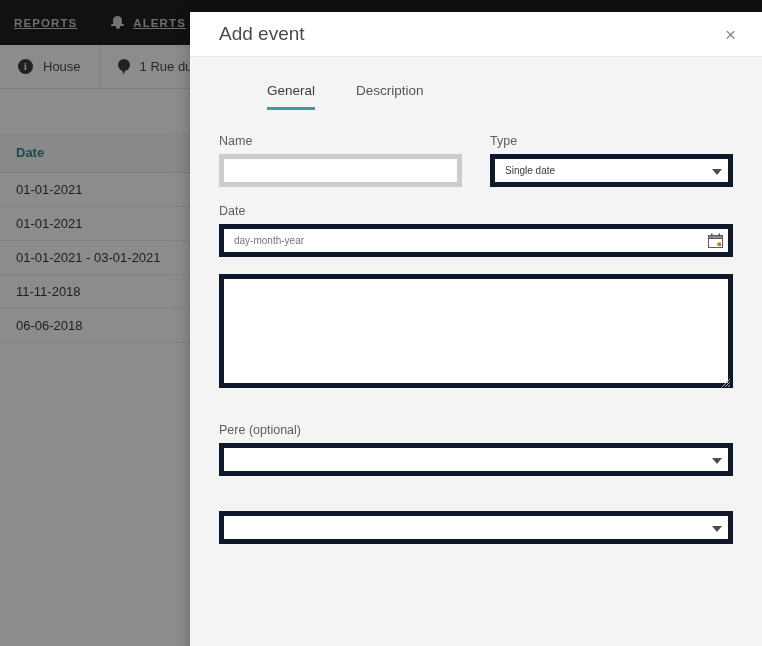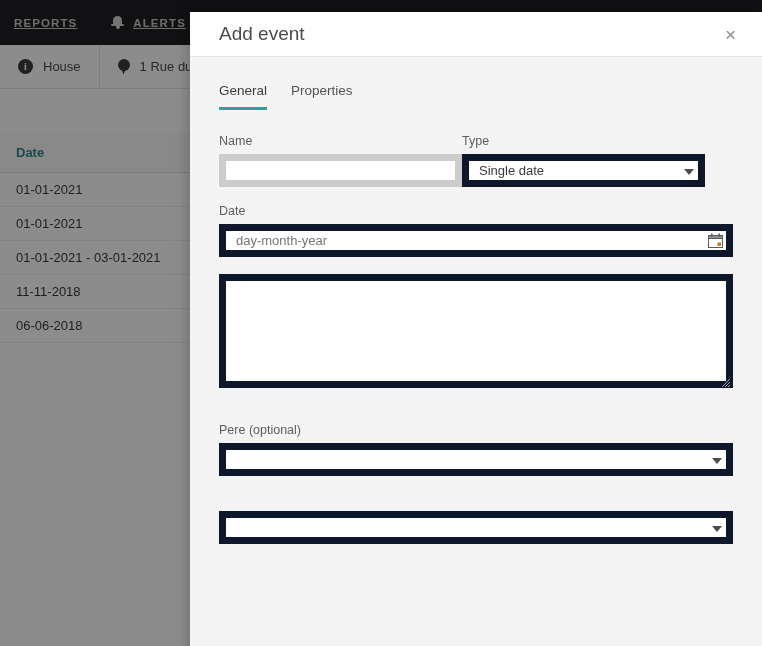--- a/index.html
+++ b/index.html
@@ -196,54 +196,55 @@
   }
 
   .modal-body {
     flex: 1;
     overflow: hidden;
     padding: 0 29px;
   }
 
   .tabs {
     display: flex;
-    gap: 24px;
+    gap: 41px;
     padding-top: 26px;
     margin-bottom: 24px;
+    margin-left: 48px;
   }
   .tab {
     font-size: 13.5px;
     color: #545454;
     padding-bottom: 9px;
     cursor: pointer;
     border-bottom: 3px solid transparent;
   }
   .tab.active {
     border-bottom-color: #3a9d9b;
     color: #3d3d3d;
   }
 
-  .row { display: flex; }
+  .row { display: flex; gap: 28px; }
   .field { margin-bottom: 17px; }
   .field.half { width: 243px; }
   .field.full { width: 514px; }
 
   .label {
     display: block;
     font-size: 12.5px;
     color: #5e5e5e;
     margin-bottom: 6px;
   }
 
   .input, .select, .textarea {
     width: 100%;
     background: #ffffff;
-    border: 7px solid #0f172a;
+    border: 5px solid #0f172a;
     font-family: "Liberation Sans", sans-serif;
-    font-size: 13px;
+    font-size: 10px;
     color: #3a3a3a;
     outline: none;
   }
   .input { height: 33px; padding: 0 10px; }
   .input.focused { border-color: #cccccc; }
 
   .select-wrap { position: relative; }
   .select {
     height: 33px;
     padding: 0 26px 0 10px;
@@ -354,21 +355,21 @@
 
     <div class="modal-header">
       <div class="modal-title">Add event</div>
       <button class="close-btn">×</button>
     </div>
 
     <div class="modal-body">
 
       <div class="tabs">
         <div class="tab active">General</div>
-        <div class="tab">Properties</div>
+        <div class="tab">Description</div>
       </div>
 
       <div class="row">
         <div class="field half">
           <label class="label">Name</label>
           <input class="input focused" type="text" autofocus="" placeholder="" style="">
         </div>
 
         <div class="field half">
           <label class="label">Type</label>

